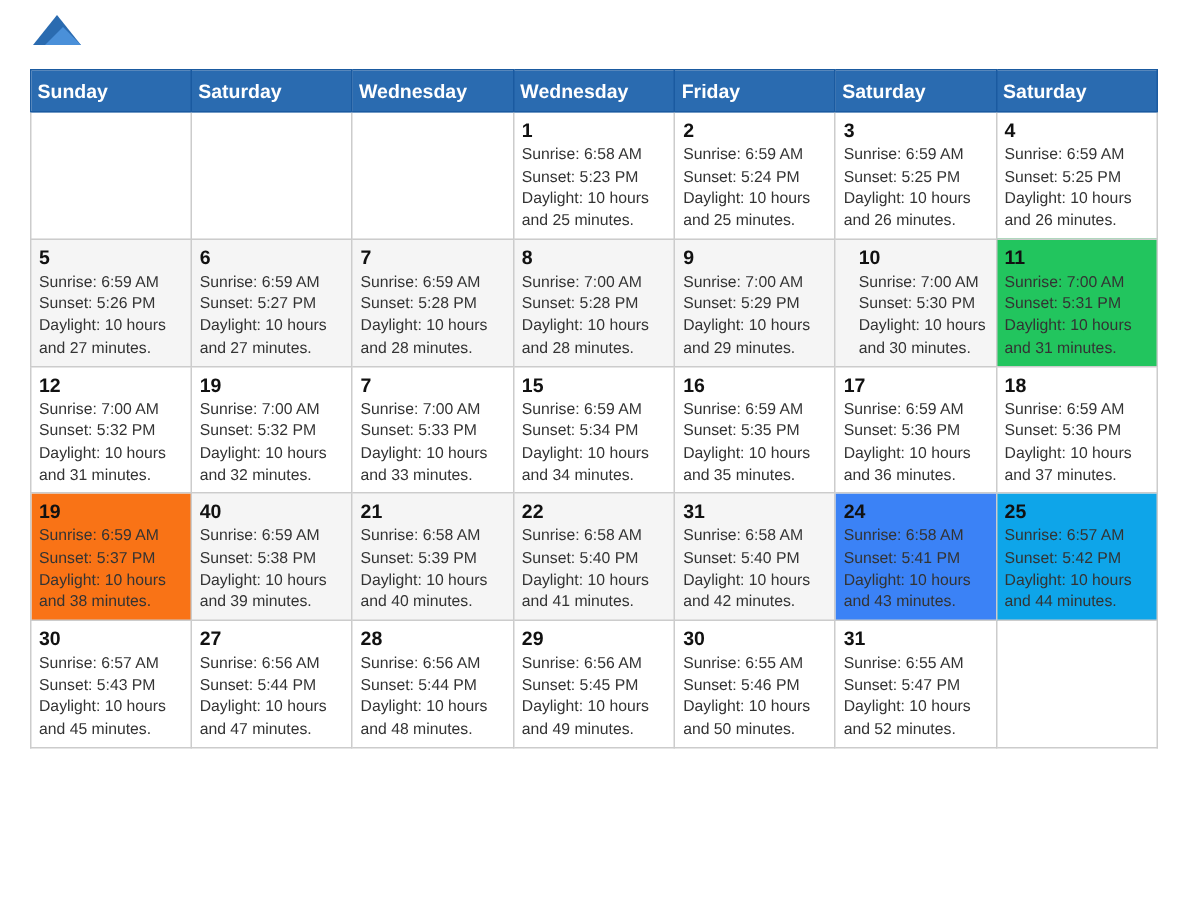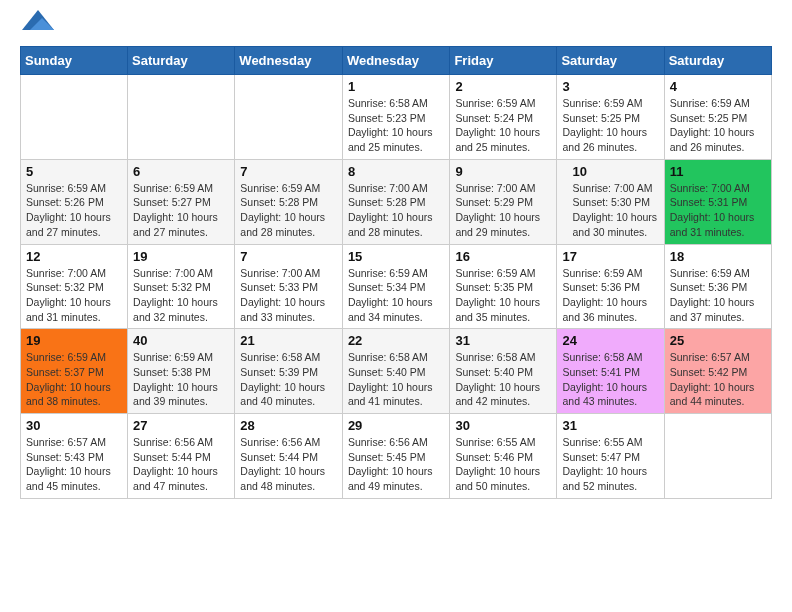--- a/index.html
+++ b/index.html
@@ -281,28 +281,28 @@
 Daylight: 10 hours
 and 41 minutes.</div>
         </td>
         <td style="background: rgb(245, 245, 245);">
           <div class="day-num">31</div>
           <div class="day-info" style="white-space: pre-line;">Sunrise: 6:58 AM
 Sunset: 5:40 PM
 Daylight: 10 hours
 and 42 minutes.</div>
         </td>
-        <td style="background: #f0abfc;">
+        <td style="background: #3b82f6;">
           <div class="day-num">24</div>
           <div class="day-info" style="white-space: pre-line;">Sunrise: 6:58 AM
 Sunset: 5:41 PM
 Daylight: 10 hours
 and 43 minutes.</div>
         </td>
-        <td style="background: #fca5a5;">
+        <td style="background: #0ea5e9;">
           <div class="day-num">25</div>
           <div class="day-info" style="white-space: pre-line;">Sunrise: 6:57 AM
 Sunset: 5:42 PM
 Daylight: 10 hours
 and 44 minutes.</div>
         </td>
       </tr>
       <tr>
         <td>
           <div class="day-num">30</div>

